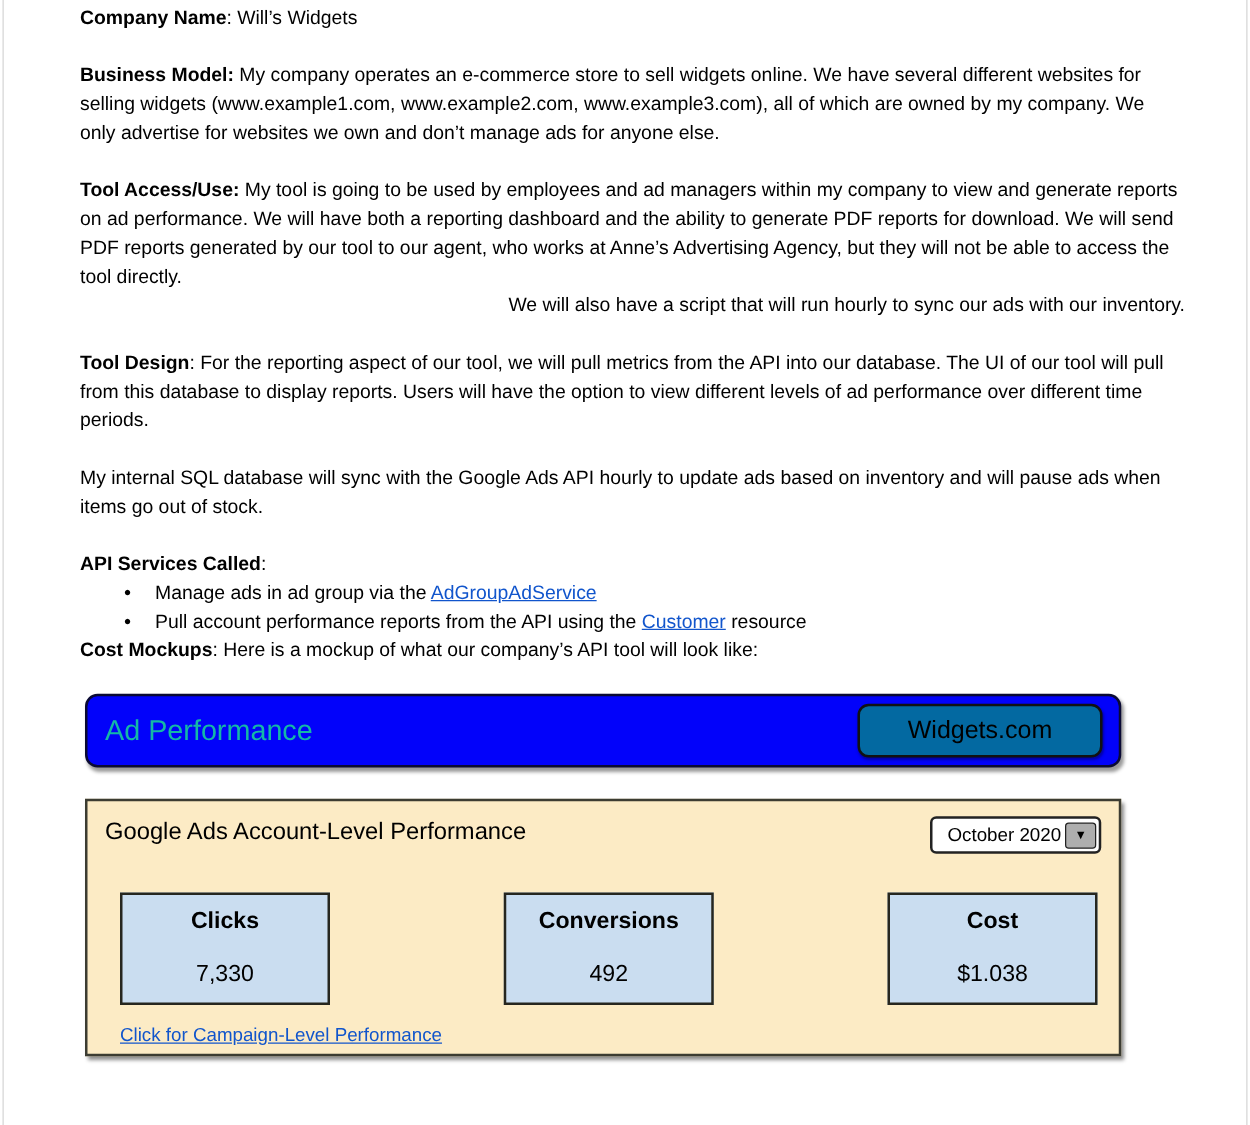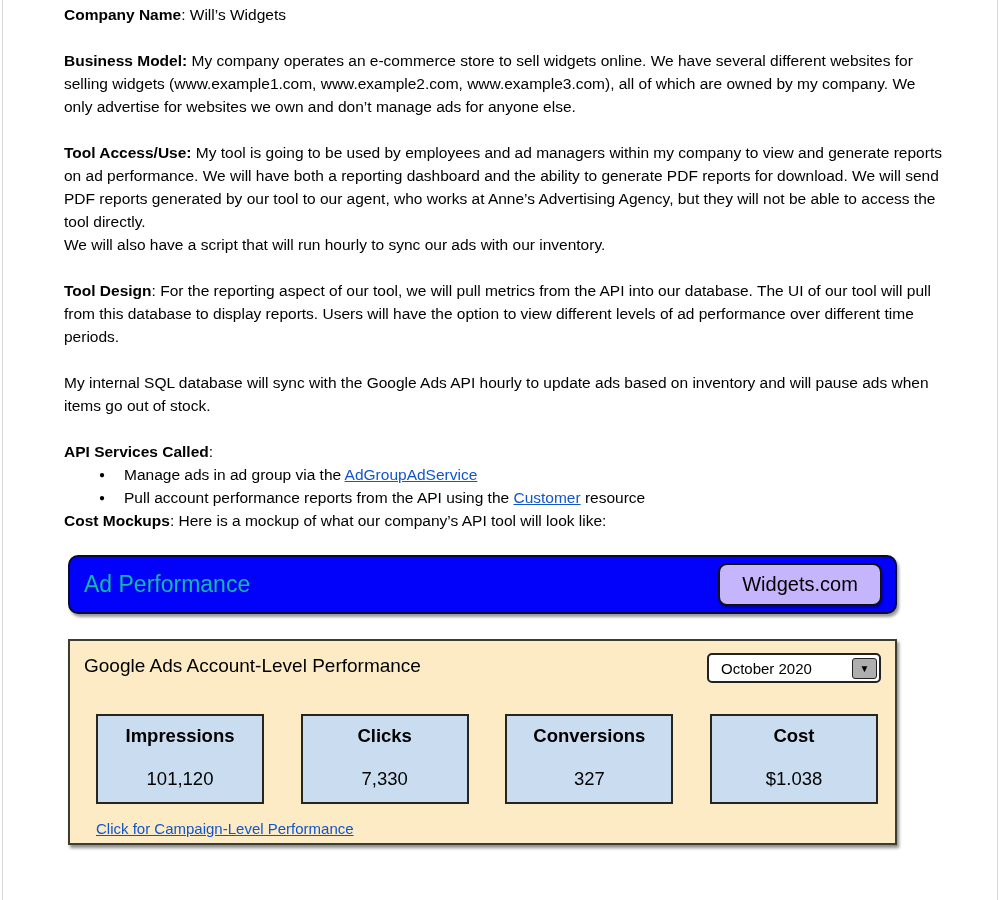--- a/index.html
+++ b/index.html
@@ -19,54 +19,54 @@
   .page-edge.left{left:2px;}
   .page-edge.right{left:997px;}
 
   .content{
     position:absolute;left:64px;top:3px;width:884px;
     font-size:15.5px;line-height:23px;
   }
   p.doc-p{margin:0 0 23px 0;}
   .lead{font-weight:bold;}
   a{color:var(--link-blue);text-decoration:underline;cursor:pointer;}
-  .block-line{display:block;}
+  .block-line{display:block;text-align:right;}
 
   ul.api-list{margin:0;padding:0;list-style:none;}
   li.api-item{margin-left:35px;}
   .bullet-glyph{display:inline-block;width:25px;font-size:10px;vertical-align:2px;}
 
   
   .mockup{margin-left:4px;width:829px;}
   .banner{
     height:59px;background:var(--banner-blue);
     border:2px solid #0a0a33;border-radius:10px;
     box-shadow:2px 3px 3px rgba(0,0,0,0.40);
     display:flex;align-items:center;justify-content:space-between;
     padding:0 13px 0 14px;margin-bottom:25px;
   }
   .banner-title{color:#14b8a6;font-size:23px;}
   .site-btn{
-    width:164px;height:43px;background:#c4b5fd;color:#000;
+    width:196px;height:43px;background:#0369a1;color:#000;
     border:2px solid #111;border-radius:9px;
     box-shadow:1px 2px 2px rgba(0,0,0,0.35);
     display:flex;align-items:center;justify-content:center;
     font-size:20px;font-family:inherit;cursor:pointer;
   }
   .panel{
     position:relative;width:829px;height:206px;
     background:var(--panel-bg);
     border:2px solid #3c3c32;
     box-shadow:2px 3px 3px rgba(0,0,0,0.45);
     padding:13px 0 0 0;
   }
   .panel-title{font-size:19px;padding-left:14px;}
   .dropdown{
     position:absolute;top:12px;right:14px;
-    width:174px;height:30px;background:#fff;
+    width:137px;height:30px;background:#fff;
     border:2px solid #222;border-radius:5px;
     display:flex;align-items:center;cursor:pointer;
   }
   .dropdown-value{flex:1;font-size:15px;padding-left:12px;white-space:nowrap;}
   .dd-btn{
     width:25px;height:21px;margin-right:2px;flex:0 0 auto;
     background:#aeaeae;border:1px solid #222;border-radius:3px;
     display:flex;align-items:center;justify-content:center;
     font-size:10px;padding:0;cursor:pointer;font-family:inherit;
   }
@@ -121,30 +121,26 @@
 
       <div class="dropdown">
         <span class="dropdown-value">October 2020</span>
         <button class="dd-btn">
             <span>▼</span>
           </button>
       </div>
 
       <div class="cards">
         <div class="card">
-          <span class="card-label">Impressions</span>
-          <span class="card-value">101,120</span>
-        </div>
-        <div class="card">
           <span class="card-label">Clicks</span>
           <span class="card-value">7,330</span>
         </div>
         <div class="card">
           <span class="card-label">Conversions</span>
-          <span class="card-value">327</span>
+          <span class="card-value">492</span>
         </div>
         <div class="card">
           <span class="card-label">Cost</span>
           <span class="card-value">$1.038</span>
         </div>
       </div>
 
       <div class="panel-link-row">
         <a>Click for Campaign-Level Performance</a>
       </div>

